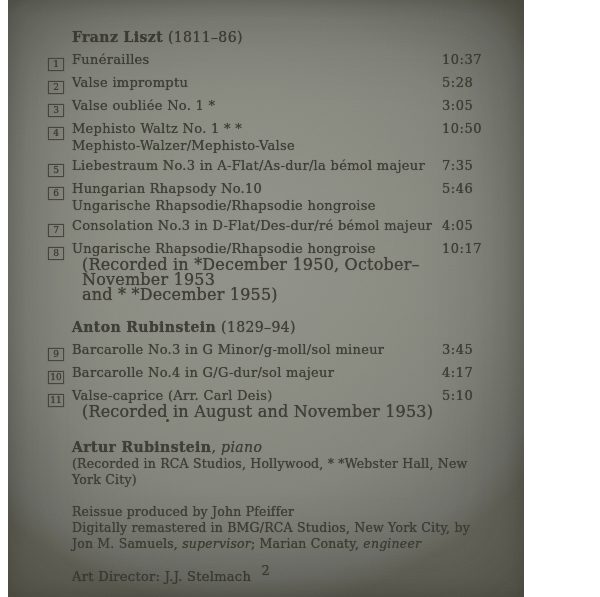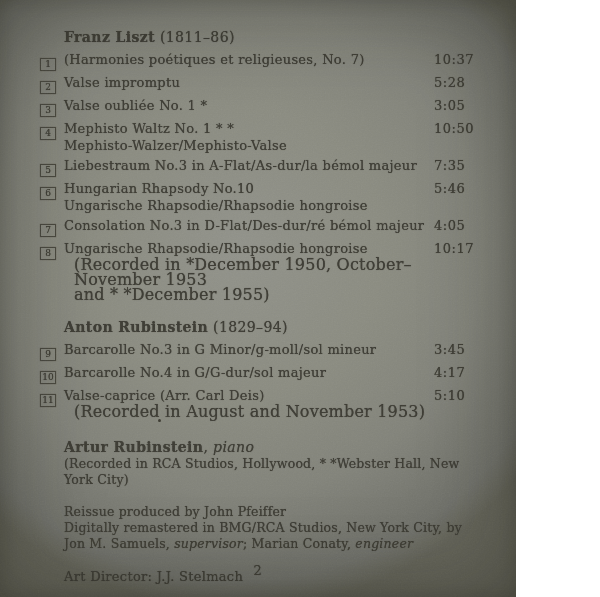--- a/index.html
+++ b/index.html
@@ -2,20 +2,21 @@
 <html><head>
 <meta charset="utf-8">
 <style>
   html,body{margin:0;padding:0;}
   body{width:600px;height:597px;overflow:hidden;}
   .page{
     position:relative;width:516px;height:597px;
     background:radial-gradient(ellipse 70% 60% at 46% 42%, #91928a 0%, #8b8c81 40%, #82837a 68%, #70716a 92%, #636358 100%);
     font-family:"DejaVu Serif","Liberation Serif",serif;
     color:#3c3b33;
+    margin-left:8px;
   }
   .vignette{position:absolute;inset:0;pointer-events:none;
     box-shadow:inset 0 0 90px rgba(25,25,18,.38), inset 0 0 18px rgba(25,25,18,.18);}
   .grain{position:absolute;inset:0;width:100%;height:100%;pointer-events:none;opacity:.45;}
   .content{position:absolute;left:40px;top:28px;right:36px;}
   .soft{text-shadow:0 0 .7px rgba(58,56,48,.9);}
   .composer-line{margin:0 0 5px 24px;font-size:14px;letter-spacing:.4px;line-height:18px;}
   .composer-name{font-weight:bold;}
   .composer-dates{font-weight:normal;}
   .track{display:flex;align-items:flex-start;margin-bottom:3px;}
@@ -48,21 +49,21 @@
   <div class="content">
 
     <div class="composer-line soft">
       <span class="composer-name">Franz Liszt</span>
       <span class="composer-dates">(1811–86)</span>
     </div>
 
     <div class="track">
       <span class="numcol"><span class="numbox soft">1</span></span>
       <span class="titles">
-        <div class="subtitle-line soft">(Harmonies poétiques et religieuses, No. 7)</div>
+        <div class="title-line soft">Funérailles</div>
       </span>
       <span class="time soft">10:37</span>
     </div>
 
     <div class="track">
       <span class="numcol"><span class="numbox soft">2</span></span>
       <span class="titles">
         <div class="title-line soft">Valse impromptu</div>
       </span>
       <span class="time soft">5:28</span>

